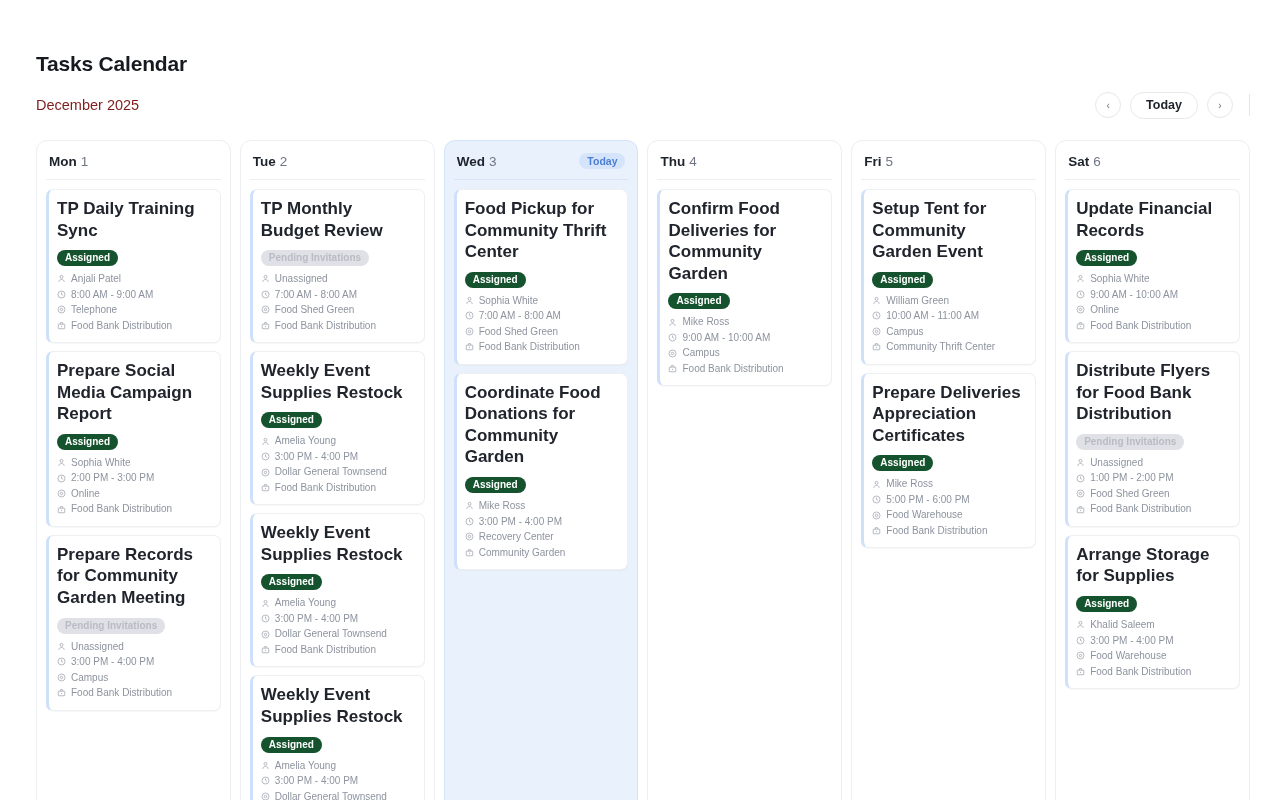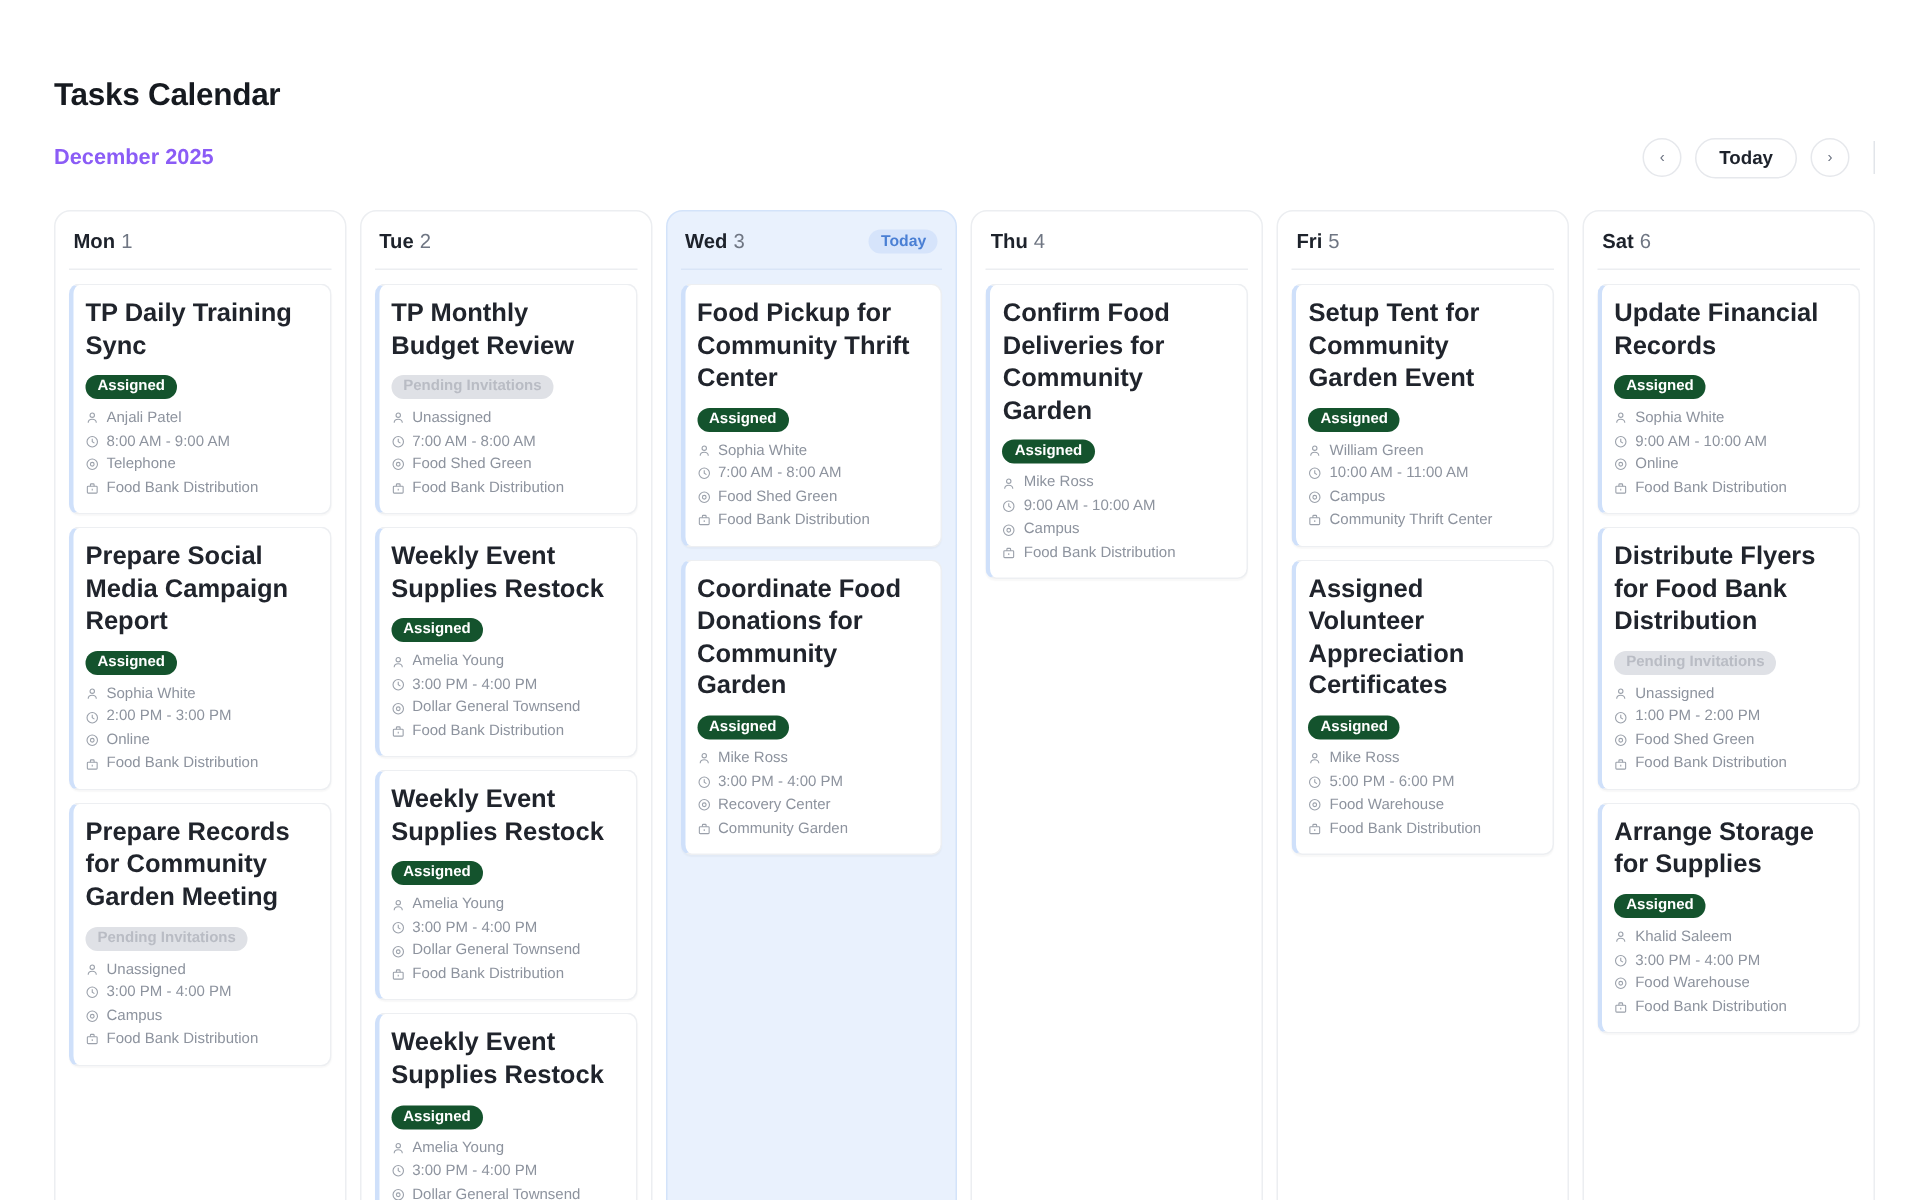--- a/index.html
+++ b/index.html
@@ -27,22 +27,22 @@
   }
   .subheader-row {
     display: flex;
     align-items: center;
     justify-content: space-between;
     height: 30px;
     margin-bottom: 20px;
   }
   .month-label {
     font-size: 14.5px;
-    font-weight: bold;
-    color: #8b5cf6;
+    font-weight: normal;
+    color: #7f1d1d;
   }
   .nav-group { display: flex; align-items: center; gap: 9px; }
   .nav-btn {
     width: 26px; height: 26px;
     border-radius: 50%;
     border: 1px solid #e6e8ec;
     background: #fff;
     display: flex; align-items: center; justify-content: center;
     color: #6b7280;
     font-size: 10px;
@@ -572,21 +572,21 @@
             </div><div class="meta">
               <span>
                 <svg width="9" height="9" viewBox="0 0 16 16" fill="none" stroke="#9ba1ab" stroke-width="1.3">
                   <rect x="2.2" y="5.6" width="11.6" height="8.2" rx="1"></rect>
                   <path d="M5.8 5.6V3.8a1 1 0 0 1 1-1h2.4a1 1 0 0 1 1 1v1.8"></path>
                   <path d="M8 8.6v2.2"></path>
                 </svg>
               </span>
               <span>Community Thrift Center</span>
             </div></div>
-          <div class="task"><div class="task-title">Assigned Volunteer Appreciation Certificates</div><div class="badge assigned">Assigned</div><div class="meta">
+          <div class="task"><div class="task-title">Prepare Deliveries Appreciation Certificates</div><div class="badge assigned">Assigned</div><div class="meta">
               <span>
                 <svg width="9" height="9" viewBox="0 0 16 16" fill="none" stroke="#9ba1ab" stroke-width="1.3">
                   <circle cx="8" cy="5" r="2.6"></circle>
                   <path d="M3.2 14c0-2.6 2.1-4.2 4.8-4.2s4.8 1.6 4.8 4.2"></path>
                 </svg>
               </span>
               <span>Mike Ross</span>
             </div><div class="meta">
               <span>
                 <svg width="9" height="9" viewBox="0 0 16 16" fill="none" stroke="#9ba1ab" stroke-width="1.3">

